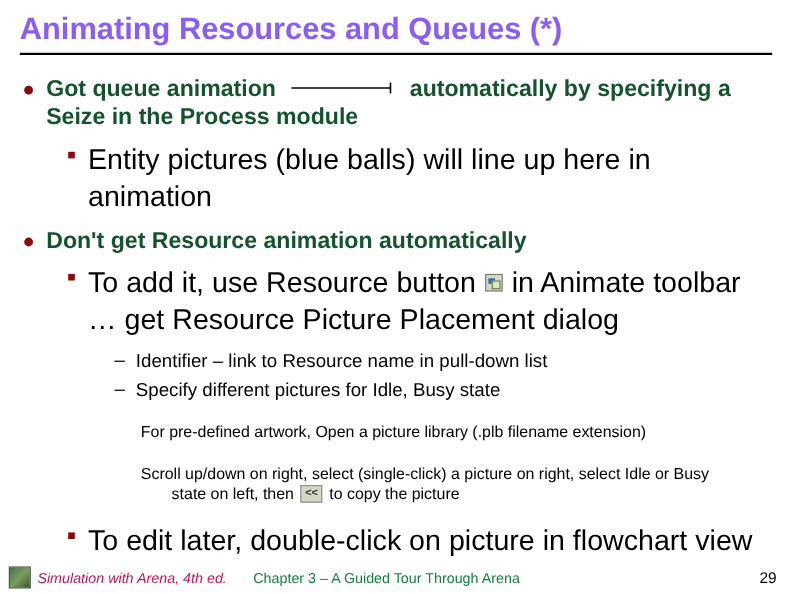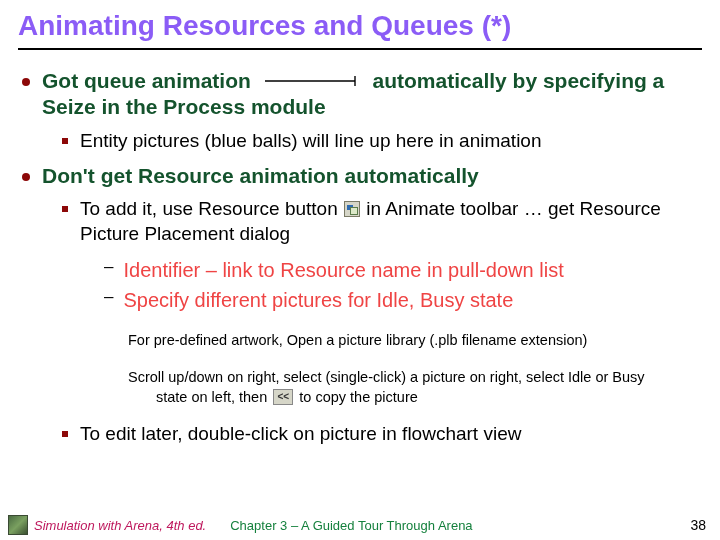--- a/index.html
+++ b/index.html
@@ -58,41 +58,41 @@
     align-items: flex-start;
   }
   .l2 > .sq {
     width: 6px; height: 6px;
     background: #8c0808;
     margin-top: 9px;
     margin-right: 12px;
     flex-shrink: 0;
   }
   .l2 > .txt {
-    font-size: 19px;
+    font-size: 26px;
     color: #000;
     line-height: 1.3;
     flex: 1;
   }
   .l3 {
     margin-left: 86px;
     margin-top: 4px;
     display: flex;
     align-items: flex-start;
   }
   .l3 > .dash {
     font-size: 17px;
     color: #000;
     margin-right: 10px;
     margin-top: 0px;
     flex-shrink: 0;
   }
   .l3 > .txt {
-    font-size: 20px;
-    color: #ef4444;
+    font-size: 17px;
+    color: #000000;
     line-height: 1.3;
     flex: 1;
   }
   .note {
     margin-left: 110px;
     margin-top: 18px;
     font-size: 14.5px;
     line-height: 1.35;
     color: #000;
   }
@@ -233,15 +233,15 @@
 
   <div class="l2" style="margin-top:14px">
     <span class="sq"></span>
     <span class="txt">To edit later, double-click on picture in flowchart view</span>
   </div>
 
   <div class="footer">
     <span class="thumb"></span>
     <span class="book">Simulation with Arena, 4th ed.</span>
     <span class="chap">Chapter 3 – A Guided Tour Through Arena</span>
-    <span class="pnum">38</span>
+    <span class="pnum">29</span>
   </div>
 </div>
 
 </body></html>

